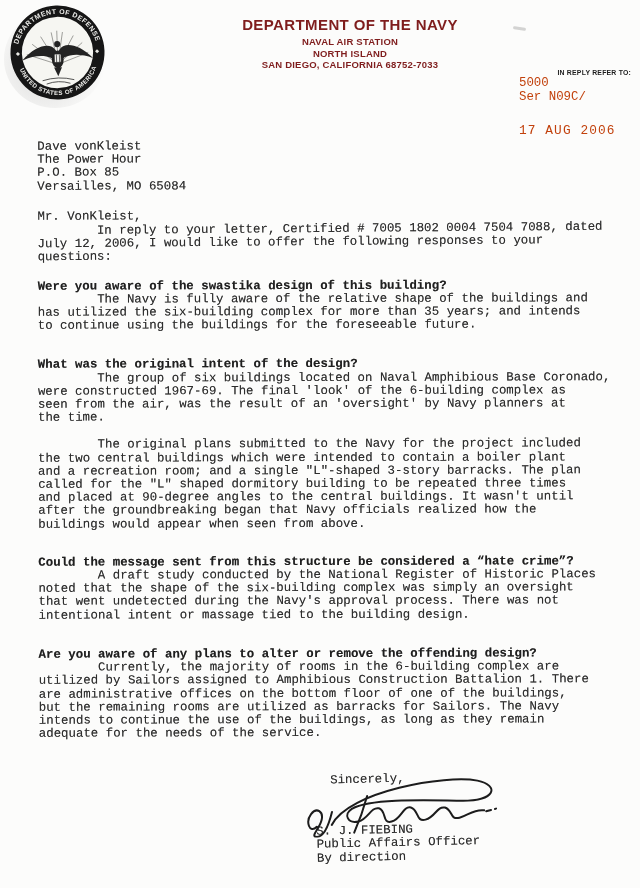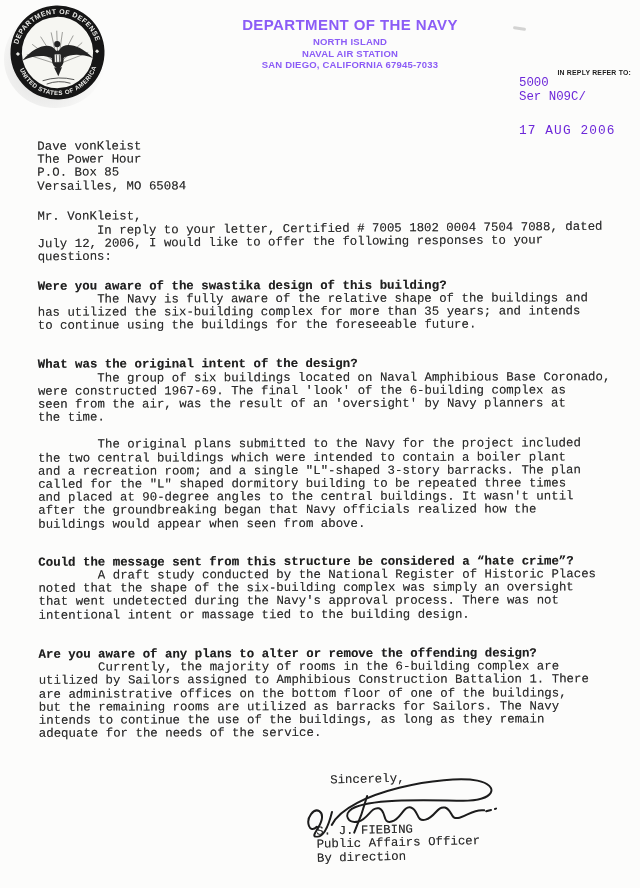--- a/index.html
+++ b/index.html
@@ -10,27 +10,27 @@
   }
   .page{
     position:relative;width:640px;height:888px;overflow:hidden;
     background:#fcfcfb;color:#2a2a2a;
   }
   
   .seal{position:absolute;left:8px;top:3px;width:99px;height:99px;transform:rotate(-2deg);}
   .seal-shadow{position:absolute;left:4px;top:10px;width:102px;height:98px;border-radius:50%;
     background:radial-gradient(circle at 40% 60%, rgba(120,120,120,.25), rgba(120,120,120,0) 70%);}
   .letterhead{position:absolute;left:170px;top:16px;width:360px;text-align:center;
-    font-family:"Liberation Sans","DejaVu Sans",sans-serif;color:#8b5cf6;}
+    font-family:"Liberation Sans","DejaVu Sans",sans-serif;color:#7f1d1d;}
   .agency{font-size:15px;font-weight:bold;letter-spacing:.4px;margin-bottom:3px;}
   .lh-line{font-size:9.5px;font-weight:bold;line-height:11.5px;letter-spacing:.2px;}
   .replyblock{position:absolute;left:519px;top:69px;width:112px;}
   .reply-label{font-family:"Liberation Sans","DejaVu Sans",sans-serif;font-size:6.9px;
     font-weight:bold;text-align:right;color:#1d1d1d;letter-spacing:.2px;margin-bottom:1px;}
-  .reply-line{font-size:12.4px;line-height:13.5px;color:#6d28d9;}
+  .reply-line{font-size:12.4px;line-height:13.5px;color:#c2410c;}
   .reply-date{margin-top:20px;letter-spacing:1.1px;font-size:12.8px;}
   .artifact-dash{position:absolute;left:513px;top:27px;width:13px;height:3px;background:#c6c6c4;
     border-radius:2px;transform:rotate(9deg);opacity:.75;}
   
   .letter-body{
     position:absolute;left:0;top:0;width:640px;
     padding:140px 26px 0 38px;box-sizing:border-box;
     font-size:12.4px;line-height:13.2px;color:#2e2e2e;
     transform:rotate(-0.15deg);
     text-shadow:0 0 .45px rgba(40,40,40,.55);
@@ -95,23 +95,23 @@
       <path d="M48.8,52 L48.8,60 M51.8,52 L51.8,60" stroke="#232323" stroke-width="0.7" fill="none"></path>
       <g stroke="#2c2c2c" stroke-width="0.8" fill="none">
         <path d="M34,78 Q50,73.5 66,78"></path>
         <path d="M38,81.5 Q50,77.5 62,81.5"></path>
       </g>
     </g>
   </svg>
 
   <div class="letterhead">
     <div class="agency">DEPARTMENT OF THE NAVY</div>
+    <div class="lh-line">NAVAL AIR STATION</div>
     <div class="lh-line">NORTH ISLAND</div>
-    <div class="lh-line">NAVAL AIR STATION</div>
-    <div class="lh-line">SAN DIEGO, CALIFORNIA 67945-7033</div>
+    <div class="lh-line">SAN DIEGO, CALIFORNIA 68752-7033</div>
   </div>
 
   <div class="artifact-dash"></div>
 
   <div class="replyblock">
     <div class="reply-label">IN REPLY REFER TO:</div>
     <div class="reply-line">5000</div>
     <div class="reply-line">Ser N09C/</div>
     <div class="reply-line reply-date">17 AUG 2006</div>
   </div>

